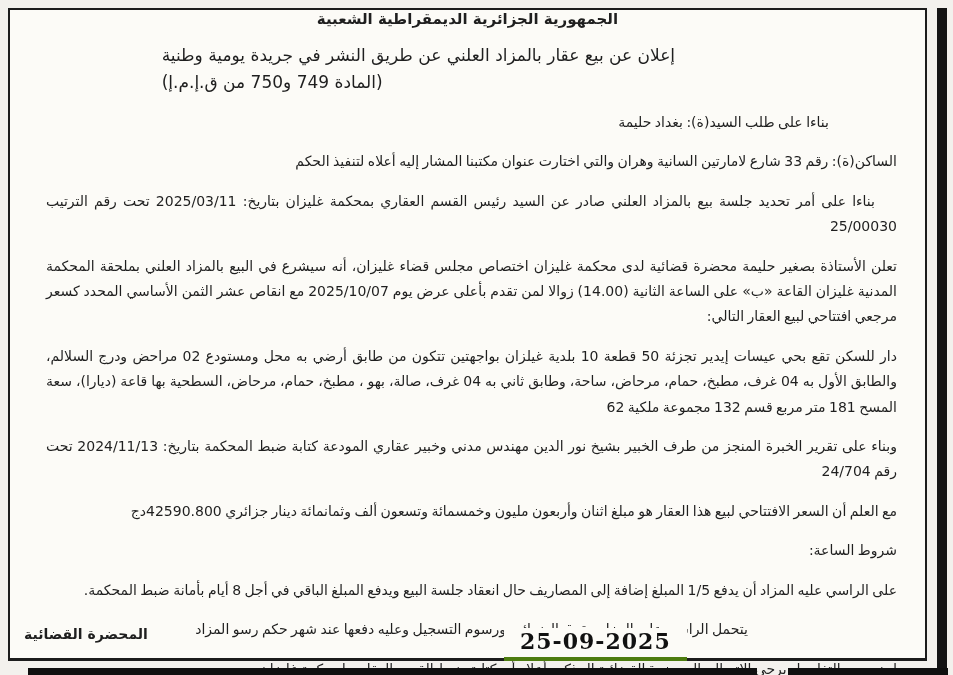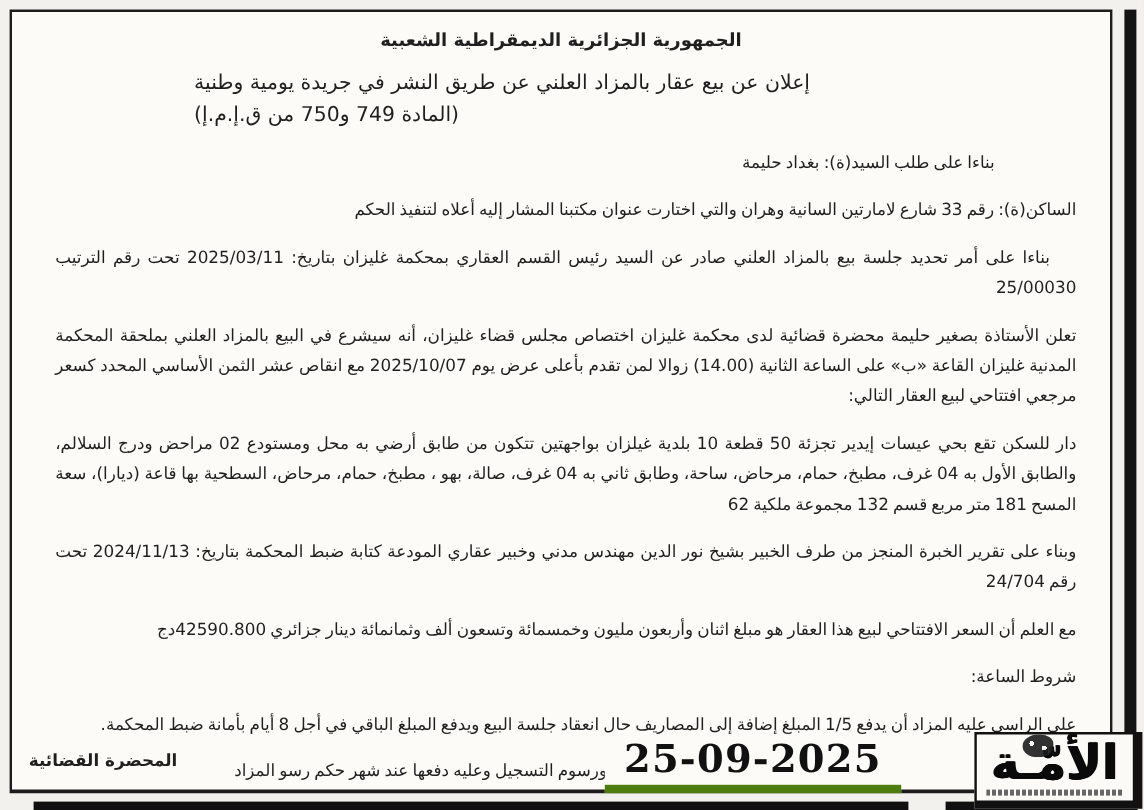--- a/index.html
+++ b/index.html
@@ -18,21 +18,21 @@
     background:#fcfbf7;
     border:2px solid #1c1c1c;border-bottom-width:3px;
     color:#1f1f1f;
   }
   
   .scan-edge-right{
     position:absolute;top:8px;bottom:6px;right:6px;width:10px;
     background:#141414;
   }
   .nat-header{
-    text-align:center;padding-top:14px;
+    text-align:center;
     font-size:15px;font-weight:bold;
   }
   .office{
     padding:8px 14px 0 0;text-align:right;
     font-size:15px;line-height:22.5px;
   }
   .title{
     width:fit-content;margin:14px 250px 0 auto;
     text-align:left;font-size:17px;line-height:27px;
   }
@@ -46,23 +46,23 @@
   .body p.indent-lg{text-indent:68px;}
   .body p.indent-sm{text-indent:22px;}
   .body p.center{text-align:center;text-align-last:center;}
   .signature{
     position:absolute;left:auto;right:auto;bottom:16px;left:14px;
     font-size:14px;font-weight:bold;direction:rtl;
   }
   .pub-date{
     position:absolute;left:494px;bottom:-3px;
     direction:ltr;
-    font-family:"DejaVu Serif",serif;font-weight:bold;font-size:32px;
+    font-family:"DejaVu Serif",serif;font-weight:bold;font-size:22px;
     letter-spacing:1px;color:#111;
-    padding:0 16px 3px;border-bottom:7px solid #4d7c0f;
+    padding:0 16px 3px;border-bottom:4px solid #4d7c0f;
     background:#fcfbf7;
     z-index:2;
   }
   
   .logo{
     position:absolute;right:1px;bottom:1px;z-index:5;
     width:140px;height:64px;background:#fbfaf6;
     border:2px solid #111;border-right-width:8px;border-bottom-width:7px;
     box-sizing:border-box;
     text-align:center;
@@ -124,22 +124,17 @@
     </div>
 
     <div class="signature">المحضرة القضائية</div>
 
     <div class="pub-date">25-09-2025</div>
 
   </div>
 
   <div class="scan-edge-right"></div>
 
-  <div class="logo">
-    <span class="globe"></span>
-    <span class="logo-text">الأمّـة</span>
-    <span class="logo-tagline"></span>
-  </div>
 
   <div class="bar-bottom-left"></div>
   <div class="bar-bottom-right"></div>
 
 </div>
 
 </body></html>

